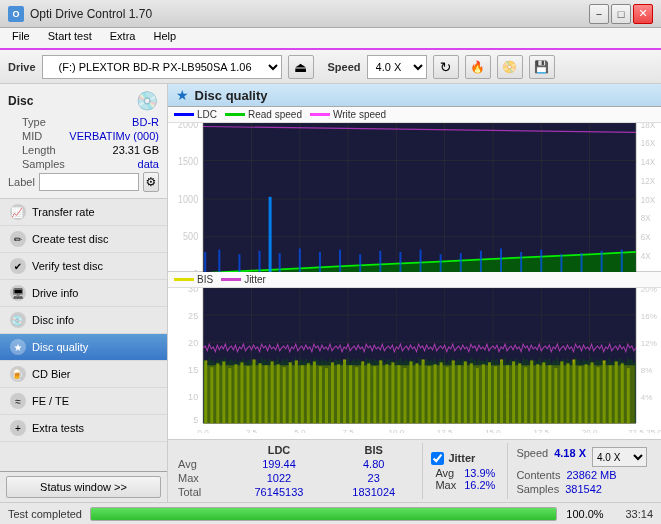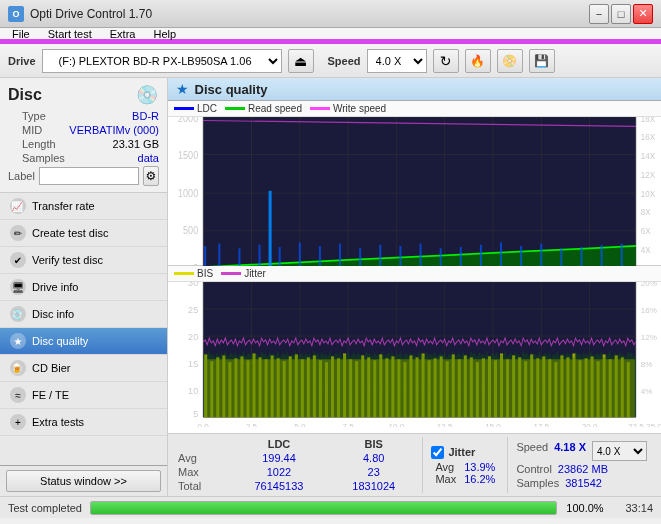--- a/index.html
+++ b/index.html
@@ -8,39 +8,39 @@
     
     .title-bar { background: linear-gradient(to bottom, #e8e8e8, #d0d0d0); height: 28px; display: flex; align-items: center; justify-content: space-between; padding: 0 8px; border-bottom: 1px solid #aaa; }
     .title-bar-left { display: flex; align-items: center; gap: 6px; }
     .title-icon { width: 16px; height: 16px; background: #4a90d9; border-radius: 2px; display: flex; align-items: center; justify-content: center; color: white; font-size: 9px; font-weight: bold; }
     .title-text { font-size: 12px; color: #222; }
     .title-controls { display: flex; gap: 2px; }
     .title-btn { width: 20px; height: 20px; border: 1px solid #888; background: linear-gradient(to bottom, #f5f5f5, #e0e0e0); cursor: pointer; display: flex; align-items: center; justify-content: center; font-size: 11px; color: #333; border-radius: 2px; }
     .title-btn.close { background: linear-gradient(to bottom, #f88, #e44); color: white; border-color: #c00; }
 
     
-    .menu-bar { background: #f5f5f5; height: 16px; display: flex; align-items: center; padding: 0 4px; border-bottom: 5px solid #d946ef; gap: 2px; }
+    .menu-bar { background: #f5f5f5; height: 22px; display: flex; align-items: flex-start; padding: 0 4px; border-bottom: 2px solid #d946ef; gap: 2px; }
     .menu-item { padding: 2px 8px; cursor: pointer; font-size: 11px; border-radius: 2px; }
 
     
     .toolbar { background: linear-gradient(to bottom, #f5f5f5, #e5e5e5); height: 34px; display: flex; align-items: center; padding: 0 8px; border-bottom: 1px solid #ccc; gap: 6px; }
     .toolbar-label { font-size: 11px; color: #333; font-weight: bold; }
     .drive-select { height: 24px; min-width: 200px; font-size: 11px; border: 1px solid #aaa; background: white; padding: 0 12px; }
     .toolbar-icon-btn { width: 26px; height: 24px; border: 1px solid #aaa; background: linear-gradient(to bottom, #f5f5f5, #e0e0e0); cursor: pointer; display: flex; align-items: center; justify-content: center; font-size: 14px; border-radius: 2px; }
     .speed-label { font-size: 11px; color: #333; font-weight: bold; margin-left: 8px; }
     .speed-select { height: 24px; width: 60px; font-size: 11px; border: 1px solid #aaa; background: white; padding: 0 4px; }
 
     
     .main-layout { display: flex; height: calc(524px - 28px - 22px - 34px - 22px); }
 
     
     .sidebar { width: 168px; background: #e8e8e8; border-right: 1px solid #ccc; display: flex; flex-direction: column; flex-shrink: 0; }
     .disc-info-panel { padding: 6px 8px; border-bottom: 1px solid #ccc; background: #f0f0f0; }
     .disc-header { display: flex; align-items: center; justify-content: space-between; margin-bottom: 4px; }
-    .disc-title { font-size: 16px; font-weight: bold; color: #222; }
+    .disc-title { font-size: 12px; font-weight: bold; color: #222; }
     .disc-icon { font-size: 18px; color: #555; }
     .disc-row { display: flex; justify-content: space-between; margin-bottom: 2px; margin-left: 14px; }
     .disc-row-label { color: #555; font-size: 11px; }
     .disc-row-value { color: #0000cc; font-size: 11px; }
     .disc-row-value.black { color: #000; }
     .label-input-row { display: flex; align-items: center; gap: 4px; margin-top: 2px; }
     .label-text { color: #555; font-size: 11px; }
     .label-input { height: 18px; width: 100px; border: 1px solid #aaa; font-size: 11px; padding: 0 2px; }
     .label-btn { width: 20px; height: 20px; border: 1px solid #aaa; background: linear-gradient(to bottom, #f5f5f5, #e0e0e0); cursor: pointer; display: flex; align-items: center; justify-content: center; font-size: 12px; border-radius: 2px; }
 
@@ -507,21 +507,21 @@
 
       <div style="display: flex; flex-direction: column; justify-content: center; padding: 0 8px; border-left: 1px solid #ccc;">
         <div style="display:flex; gap:6px; font-size:11px; margin-bottom:2px;">
           <span style="color:#555;">Speed</span>
           <span style="color:#0000cc; font-weight:bold;">4.18 X</span>
           <select style="height:20px; width:55px; font-size:10px; border:1px solid #aaa;">
             <option>4.0 X</option>
           </select>
         </div>
         <div style="display:flex; gap:6px; font-size:11px; margin-bottom:2px;">
-          <span style="color:#555;">Control</span>
+          <span style="color:#555;">Contents</span>
           <span style="color:#0000cc;">23862 MB</span>
         </div>
         <div style="display:flex; gap:6px; font-size:11px;">
           <span style="color:#555;">Samples</span>
           <span style="color:#0000cc;">381542</span>
         </div>
       </div>
 
     </div>
   </div>

